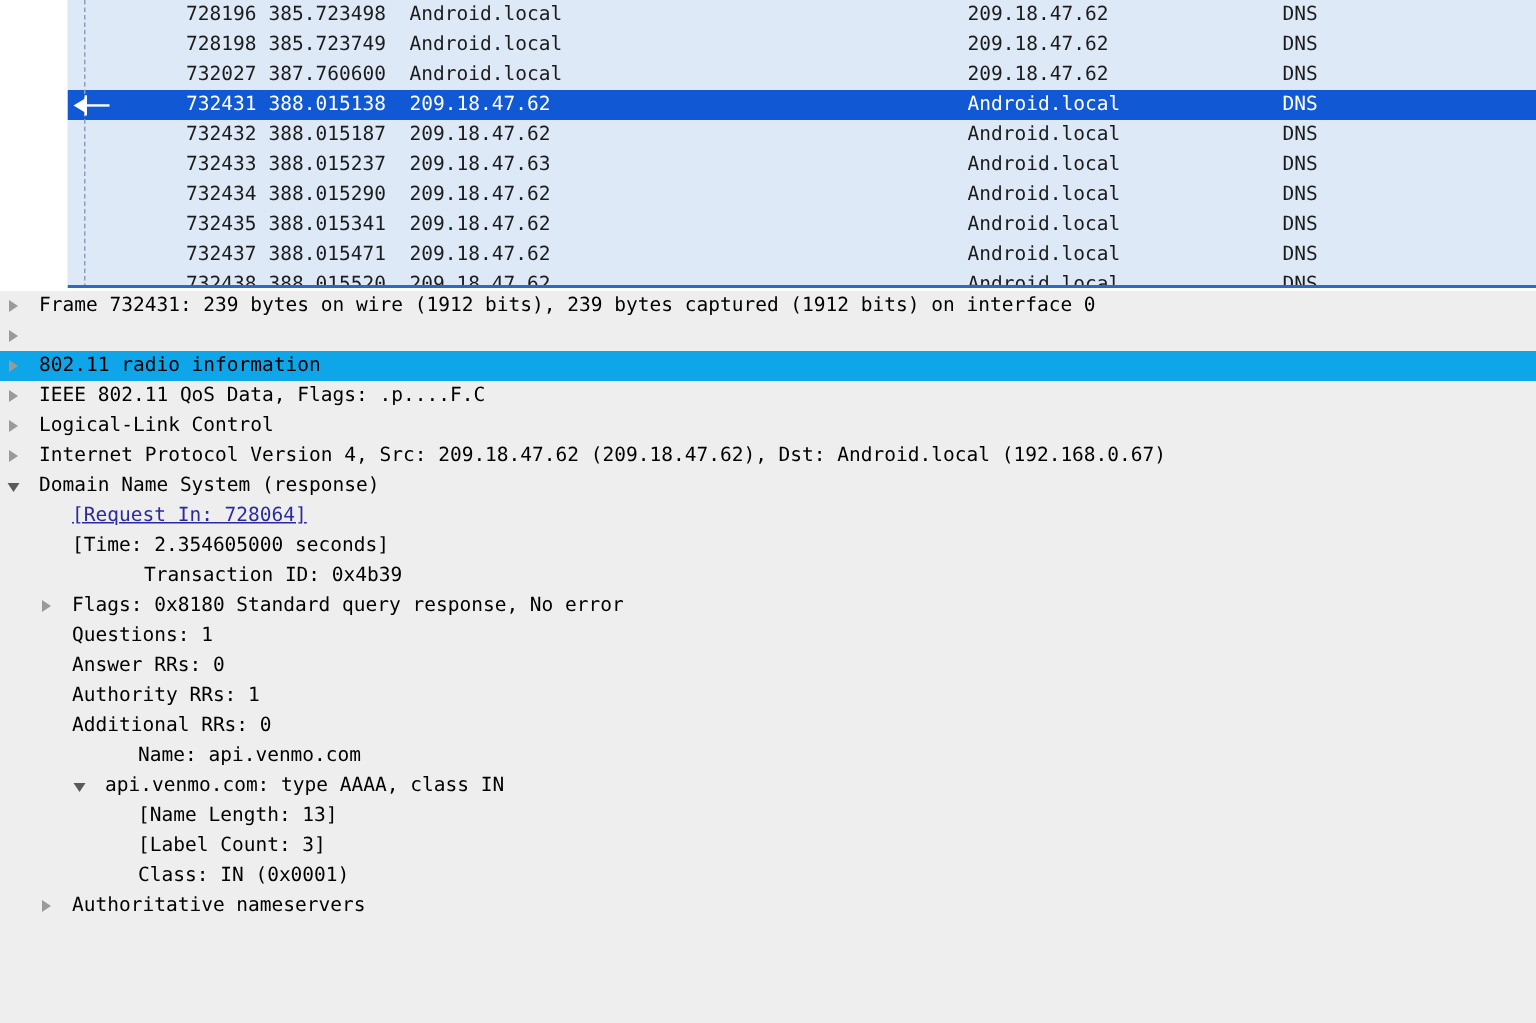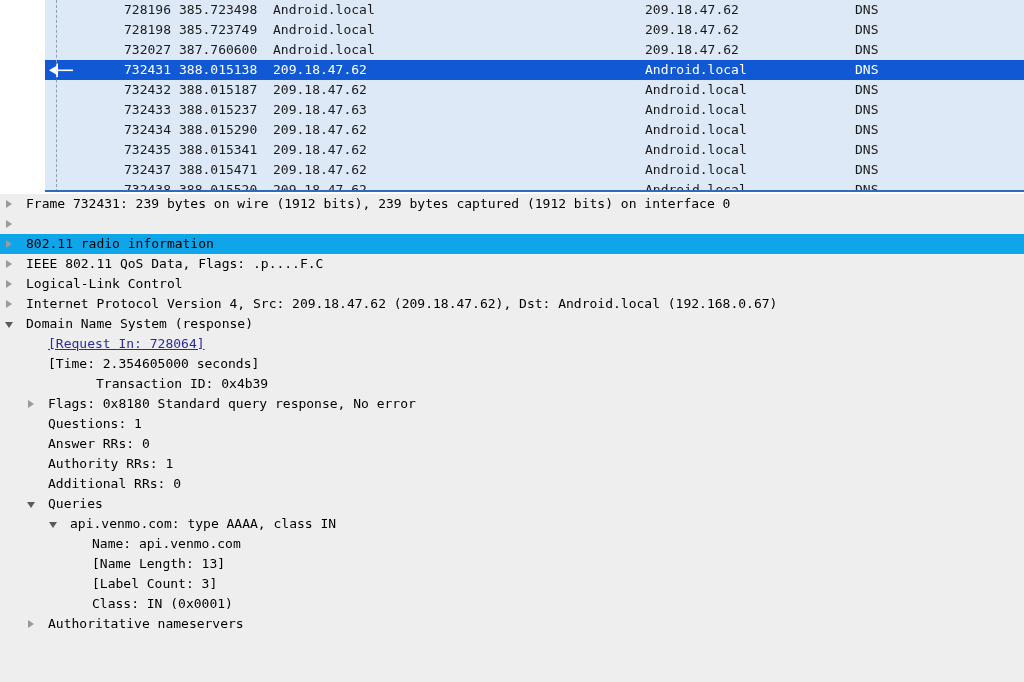--- a/index.html
+++ b/index.html
@@ -300,37 +300,29 @@
       <div class="det-row">
         <span class="det-text" style="left: 48px;">Answer RRs: 0</span>
       </div>
       <div class="det-row">
         <span class="det-text" style="left: 48px;">Authority RRs: 1</span>
       </div>
       <div class="det-row">
         <span class="det-text" style="left: 48px;">Additional RRs: 0</span>
       </div>
       <div class="det-row">
-        <span class="tri" style="left: 24px;">
+        <span class="det-text" style="left: 92px;">Name: api.venmo.com</span>
+      </div>
+      <div class="det-row">
+        <span class="tri" style="left: 46px;">
           <svg width="14" height="20" viewBox="0 0 14 20">
             <polygon points="3,8 11,8 7,14" fill="#5a5a5a"></polygon>
           </svg>
         </span>
-        <span class="det-text" style="left: 48px;">Queries</span>
-      </div>
-      <div class="det-row">
-        <span class="tri" style="left: 46px;">
-          <svg width="14" height="20" viewBox="0 0 14 20">
-            <polygon points="3,8 11,8 7,14" fill="#5a5a5a"></polygon>
-          </svg>
-        </span>
         <span class="det-text" style="left: 70px;">api.venmo.com: type AAAA, class IN</span>
-      </div>
-      <div class="det-row">
-        <span class="det-text" style="left: 92px;">Name: api.venmo.com</span>
       </div>
       <div class="det-row">
         <span class="det-text" style="left: 92px;">[Name Length: 13]</span>
       </div>
       <div class="det-row">
         <span class="det-text" style="left: 92px;">[Label Count: 3]</span>
       </div>
       <div class="det-row">
         <span class="det-text" style="left: 92px;">Class: IN (0x0001)</span>
       </div>

